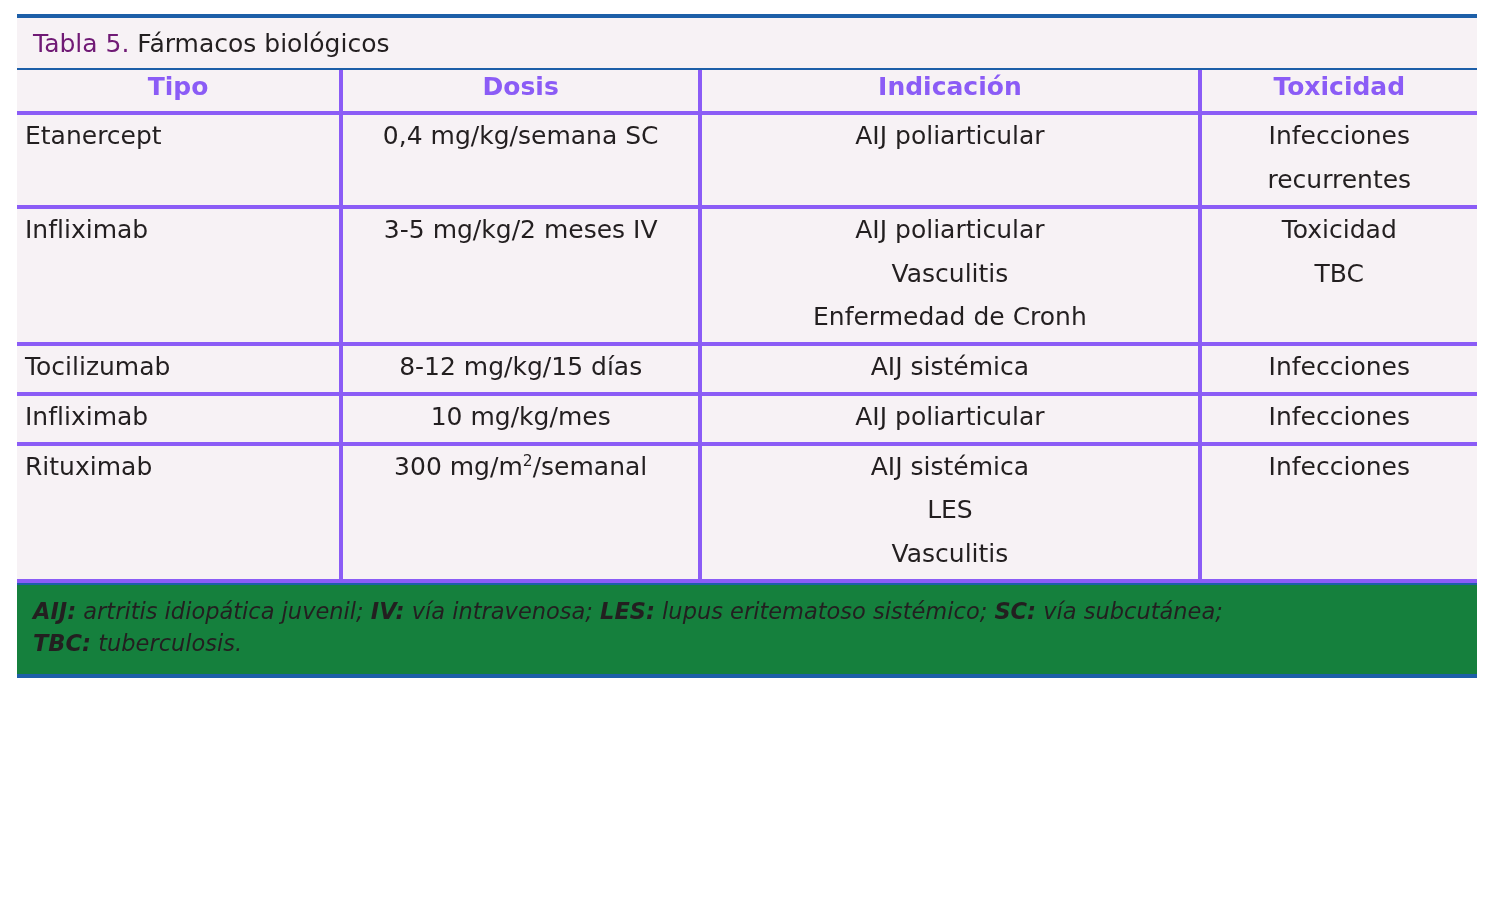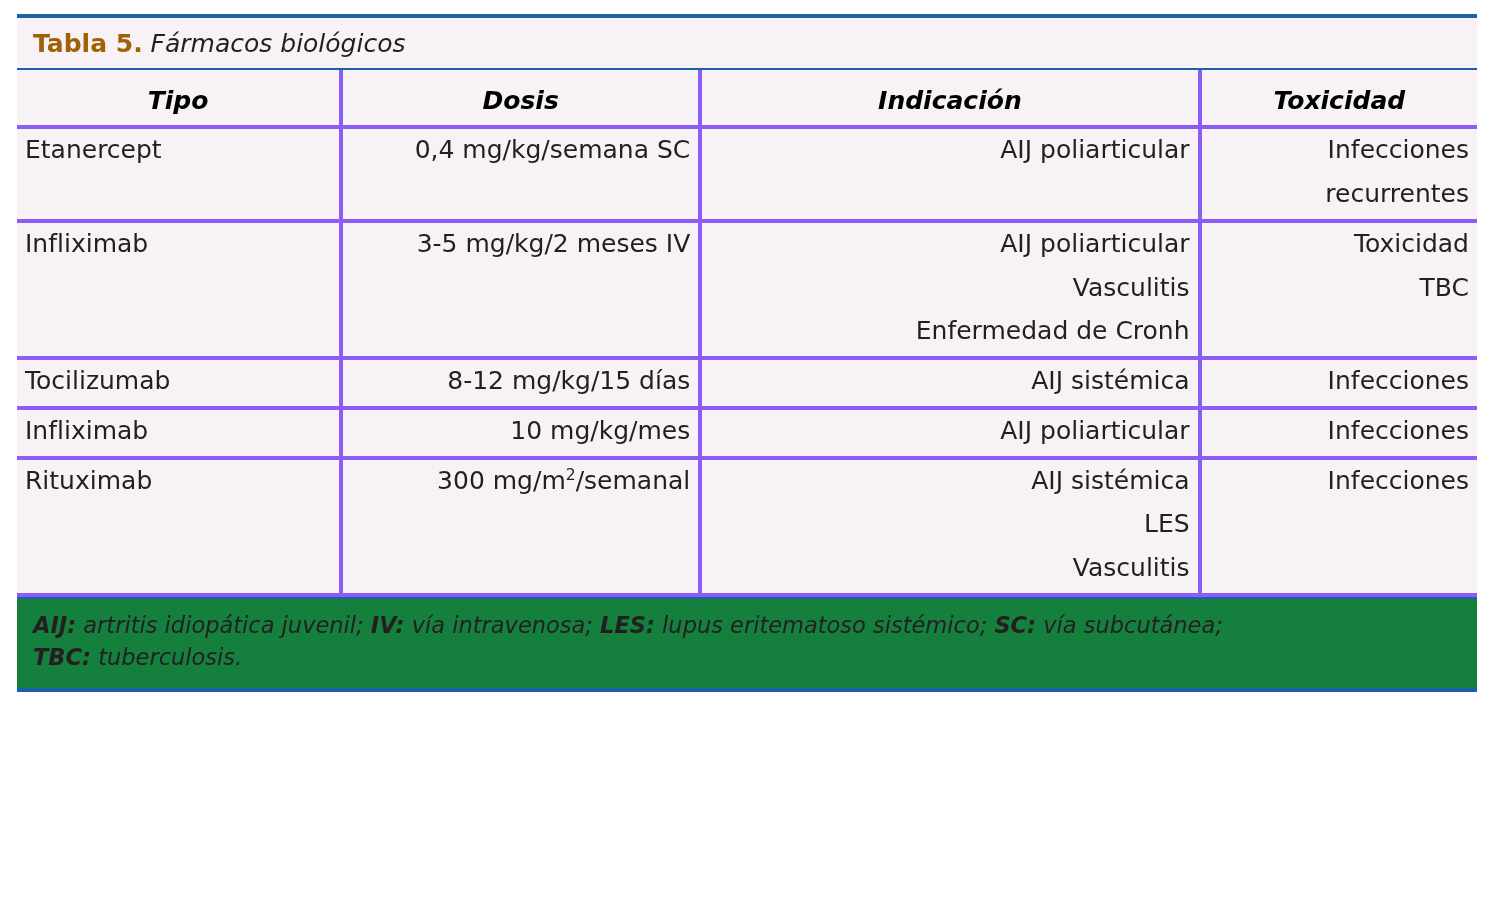--- a/index.html
+++ b/index.html
@@ -26,25 +26,24 @@
   
   .caption {
     padding: 12px 16px 10px 16px;
     font-size: 25px;
     line-height: 1.1;
     color: #231f20;
     border-bottom: 2px solid #1d5fa8;
     background: #f7f2f5;
   }
   .caption .cap-label {
-    color: #a16207;
-    font-weight: bold;
+    color: #701a75;
+    font-weight: normal;
   }
   .caption .cap-text {
-    font-style: italic;
     color: #231f20;
     margin-top: 27px;
   }
 
   
   table.biologics {
     width: 100%;
     border-collapse: collapse;
     table-layout: fixed;
     background: #f7f2f5;
@@ -57,43 +56,42 @@
   table.biologics th,
   table.biologics td {
     border: 4px solid #8b5cf6;
     vertical-align: top;
     font-size: 25px;
     line-height: 1.35;
     color: #231f20;
     padding: 4px 8px 8px 8px;
   }
   table.biologics thead th {
-    color: #000000;
+    color: #8b5cf6;
     font-weight: bold;
     text-align: center;
     border-top: none;
     border-bottom: 2px solid #1d5fa8;
-    padding: 14px 8px 8px 8px;
-    font-style: italic;
+    padding: 0 8px 8px 8px;
   }
   table.biologics th:first-child,
   table.biologics td:first-child {
     border-left: none;
   }
   table.biologics th:last-child,
   table.biologics td:last-child {
     border-right: none;
   }
 
   td.col-tipo { text-align: left; padding-left: 14px; }
   td.col-dosis,
   td.col-indicacion,
   td.col-toxicidad { text-align: center; }
 
-  .cell-line { display: block; text-align: right; }
+  .cell-line { display: block; }
   .cell-line + .cell-line { margin-top: 10px; }
 
   sup {
     font-size: 0.62em;
     vertical-align: super;
     line-height: 0;
   }
 
   
   .footnote {

